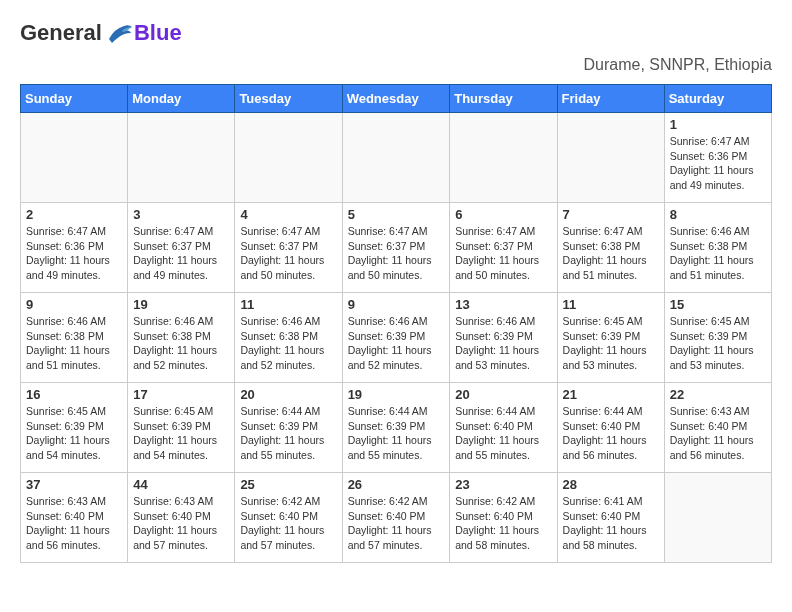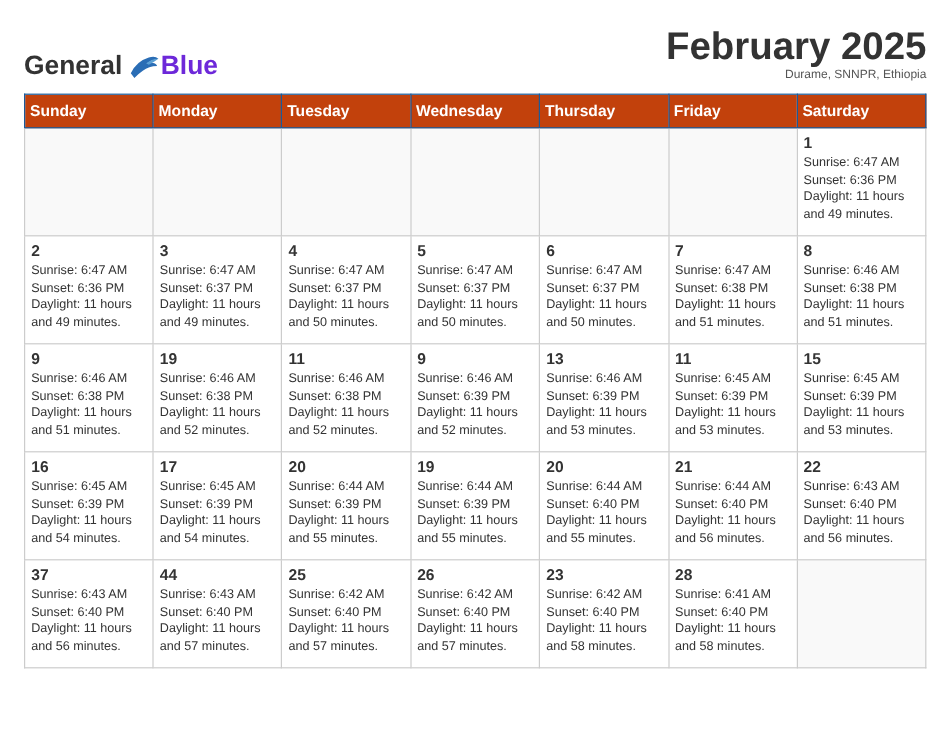--- a/index.html
+++ b/index.html
@@ -13,21 +13,20 @@
     .header {
       display: flex;
       justify-content: space-between;
       align-items: flex-start;
       margin-bottom: 10px;
     }
     .logo {
       display: flex;
       flex-direction: column;
       align-items: flex-start;
-      margin-top: 22px;
     }
     .logo-text {
       display: flex;
       align-items: center;
       font-size: 22px;
       font-weight: bold;
     }
     .logo-general {
       color: #333;
     }
@@ -41,30 +40,31 @@
     }
     .title-section {
       text-align: right;
     }
     .month-year {
       font-size: 32px;
       font-weight: bold;
       color: #333;
     }
     .location {
-      font-size: 10px;
+      font-size: 16px;
       color: #555;
+      margin-top: 36px;
     }
     .calendar {
       width: 100%;
       border-collapse: collapse;
       border: 1px solid #ccc;
     }
     .calendar th {
-      background-color: #c2410c;
+      background-color: #3b82f6;
       color: white;
       padding: 6px 4px;
       text-align: left;
       font-size: 13px;
       font-weight: bold;
       border: 1px solid #1a5a9a;
     }
     .calendar td {
       border: 1px solid #ccc;
       padding: 4px 5px;
@@ -98,21 +98,20 @@
     <div class="logo-text">
       <span class="logo-general">General</span>
       <svg class="logo-bird" viewBox="0 0 30 25">
         <path d="M5,18 Q10,8 20,5 Q25,3 28,6 Q22,7 18,10 Q25,8 27,12 Q20,12 15,16 Q12,18 8,22 Z" fill="#2a6db5"></path>
         <path d="M18,10 Q22,6 28,6 Q24,9 20,11 Z" fill="#5a9fd4"></path>
       </svg>
       <span class="logo-blue">Blue</span>
     </div>
   </div>
   <div class="title-section">
-    <div class="month-year">February 2025</div>
     <div class="location">Durame, SNNPR, Ethiopia</div>
   </div>
 </div>
 
 <table class="calendar">
   <thead>
     <tr>
     <th>Sunday</th>
         <th>Monday</th>
         <th>Tuesday</th>

